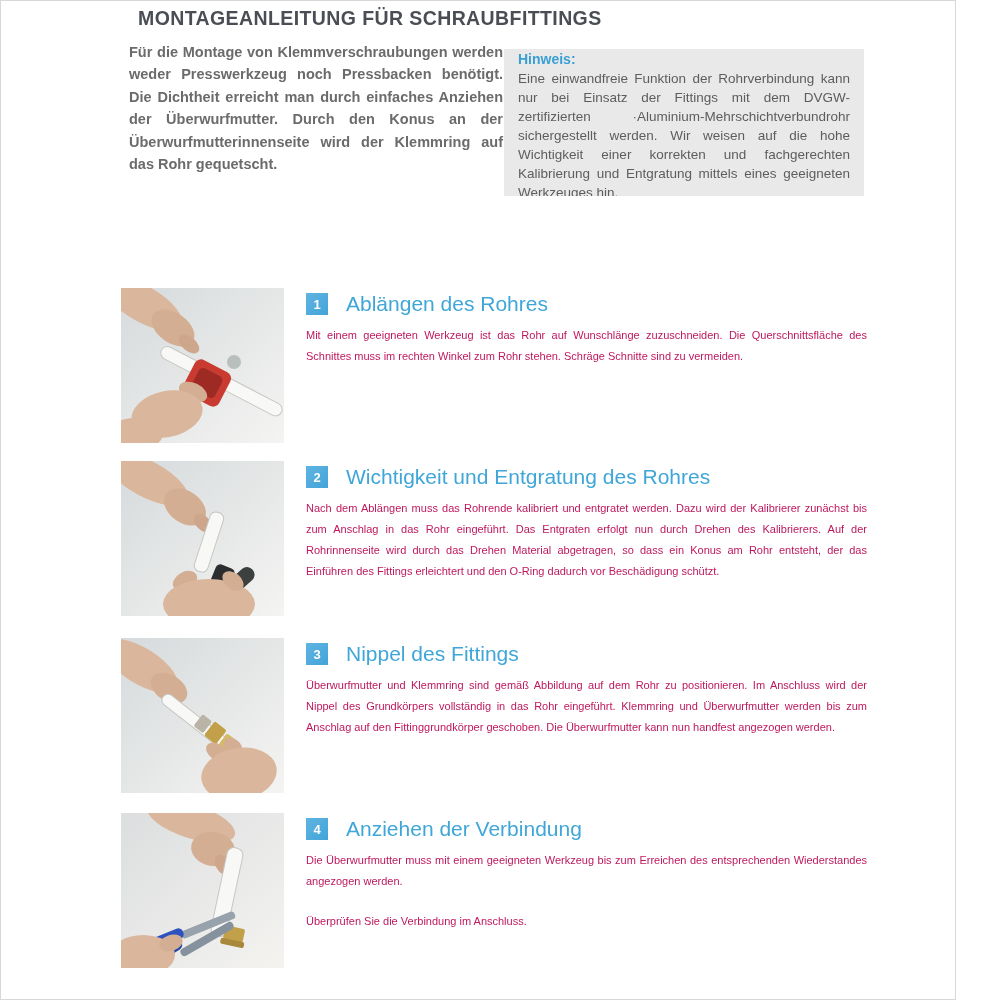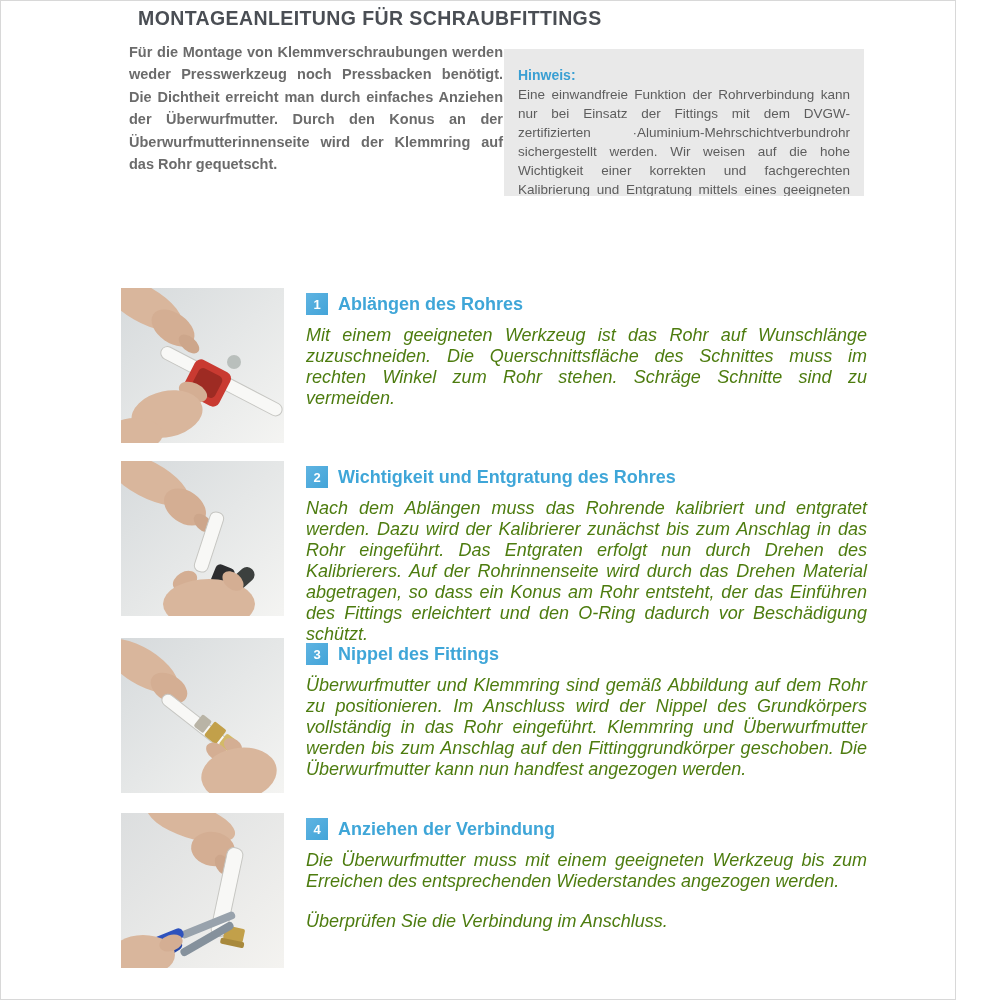--- a/index.html
+++ b/index.html
@@ -13,41 +13,41 @@
     font-size:19.5px;font-weight:bold;color:#4a4e54;letter-spacing:.4px;
   }
   .intro{
     position:absolute;left:120px;top:32px;width:374px;margin:8px;
     font-size:14.5px;line-height:22.4px;color:#6b6b6b;text-align:justify;
     hyphens:manual;
     font-weight:bold;
   }
   .note{
     position:absolute;left:503px;top:48px;width:360px;height:147px;
-    box-sizing:border-box;background:#e9e9e9;padding:16px 14px;overflow:hidden;
+    box-sizing:border-box;background:#e9e9e9;padding:0 14px;overflow:hidden;
   }
   .note-title{font-size:14px;font-weight:bold;color:#3a9fd3;line-height:20px;}
   .note-body{
     margin:0;font-size:13.5px;line-height:19px;color:#5d5d5d;
     text-align:justify;hyphens:manual;
   }
   .step{position:absolute;left:120px;width:746px;height:160px;}
   .photo{position:absolute;left:0;top:0;width:163px;height:155px;}
   .photo svg{display:block;width:100%;height:100%;}
   .step-text{position:absolute;left:185px;top:0;width:561px;}
   .step-head{display:flex;align-items:center;gap:10px;height:22px;margin-top:5px;}
   .badge{
     display:flex;align-items:center;justify-content:center;flex:0 0 22px;
     width:22px;height:22px;background:linear-gradient(135deg,#5fb4e2,#43a4d8);
     color:#ffffff;font-size:13px;font-weight:bold;
   }
-  .step-heading{margin:0;font-size:18px;font-weight:bold;color:#3fa6d8;}
+  .step-heading{margin:8px;font-size:21px;font-weight:normal;color:#3fa6d8;}
   .step-text p.body{
-    margin:10px 0 0 0;font-size:18px;line-height:21px;color:#4d7c0f;
-    text-align:justify;hyphens:manual;font-style:italic;
+    margin:10px 0 0 0;font-size:11px;line-height:21px;color:#be185d;
+    text-align:justify;hyphens:manual;
   }
   .step-text p.body + p.body{margin-top:19px;}
 </style>
 </head>
 <body>
 
 <div class="page">
 
   <h1 class="title">MONTAGEANLEITUNG FÜR SCHRAUBFITTINGS</h1>
 

